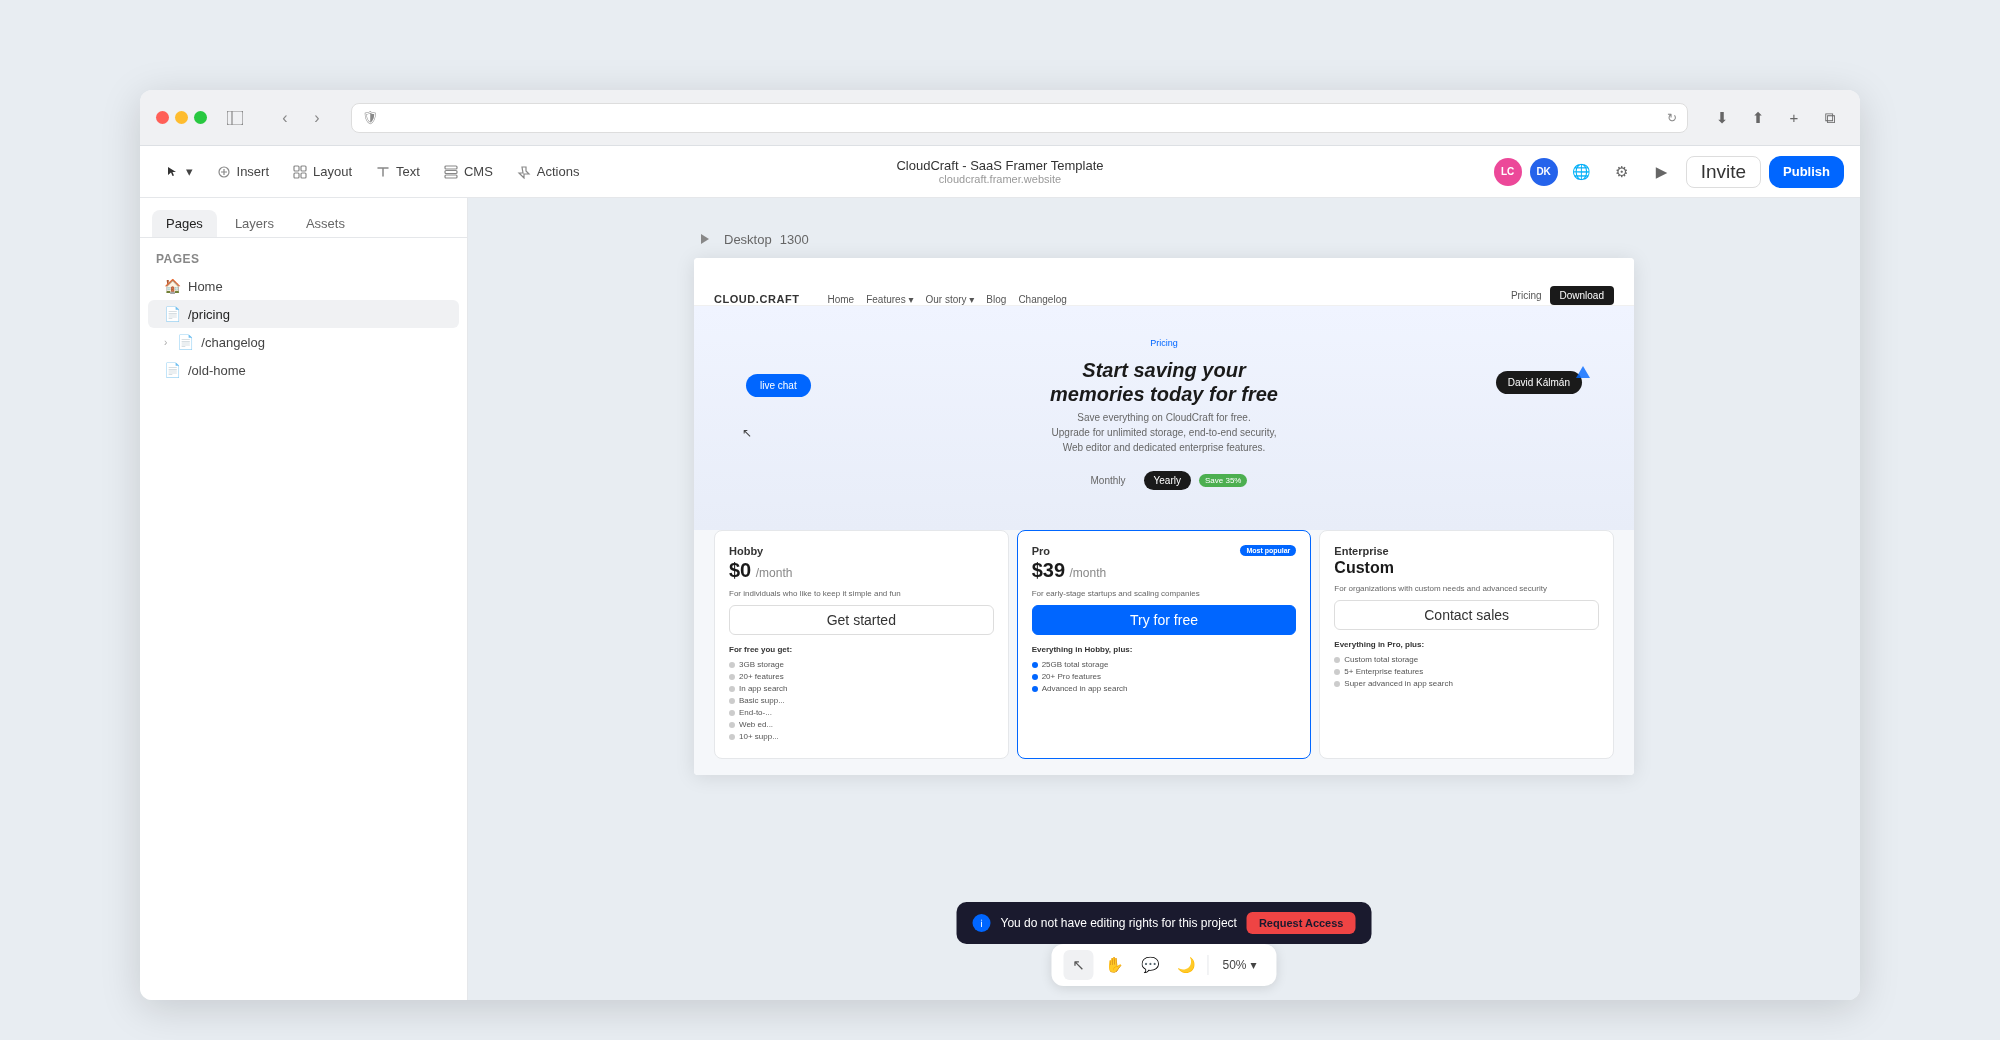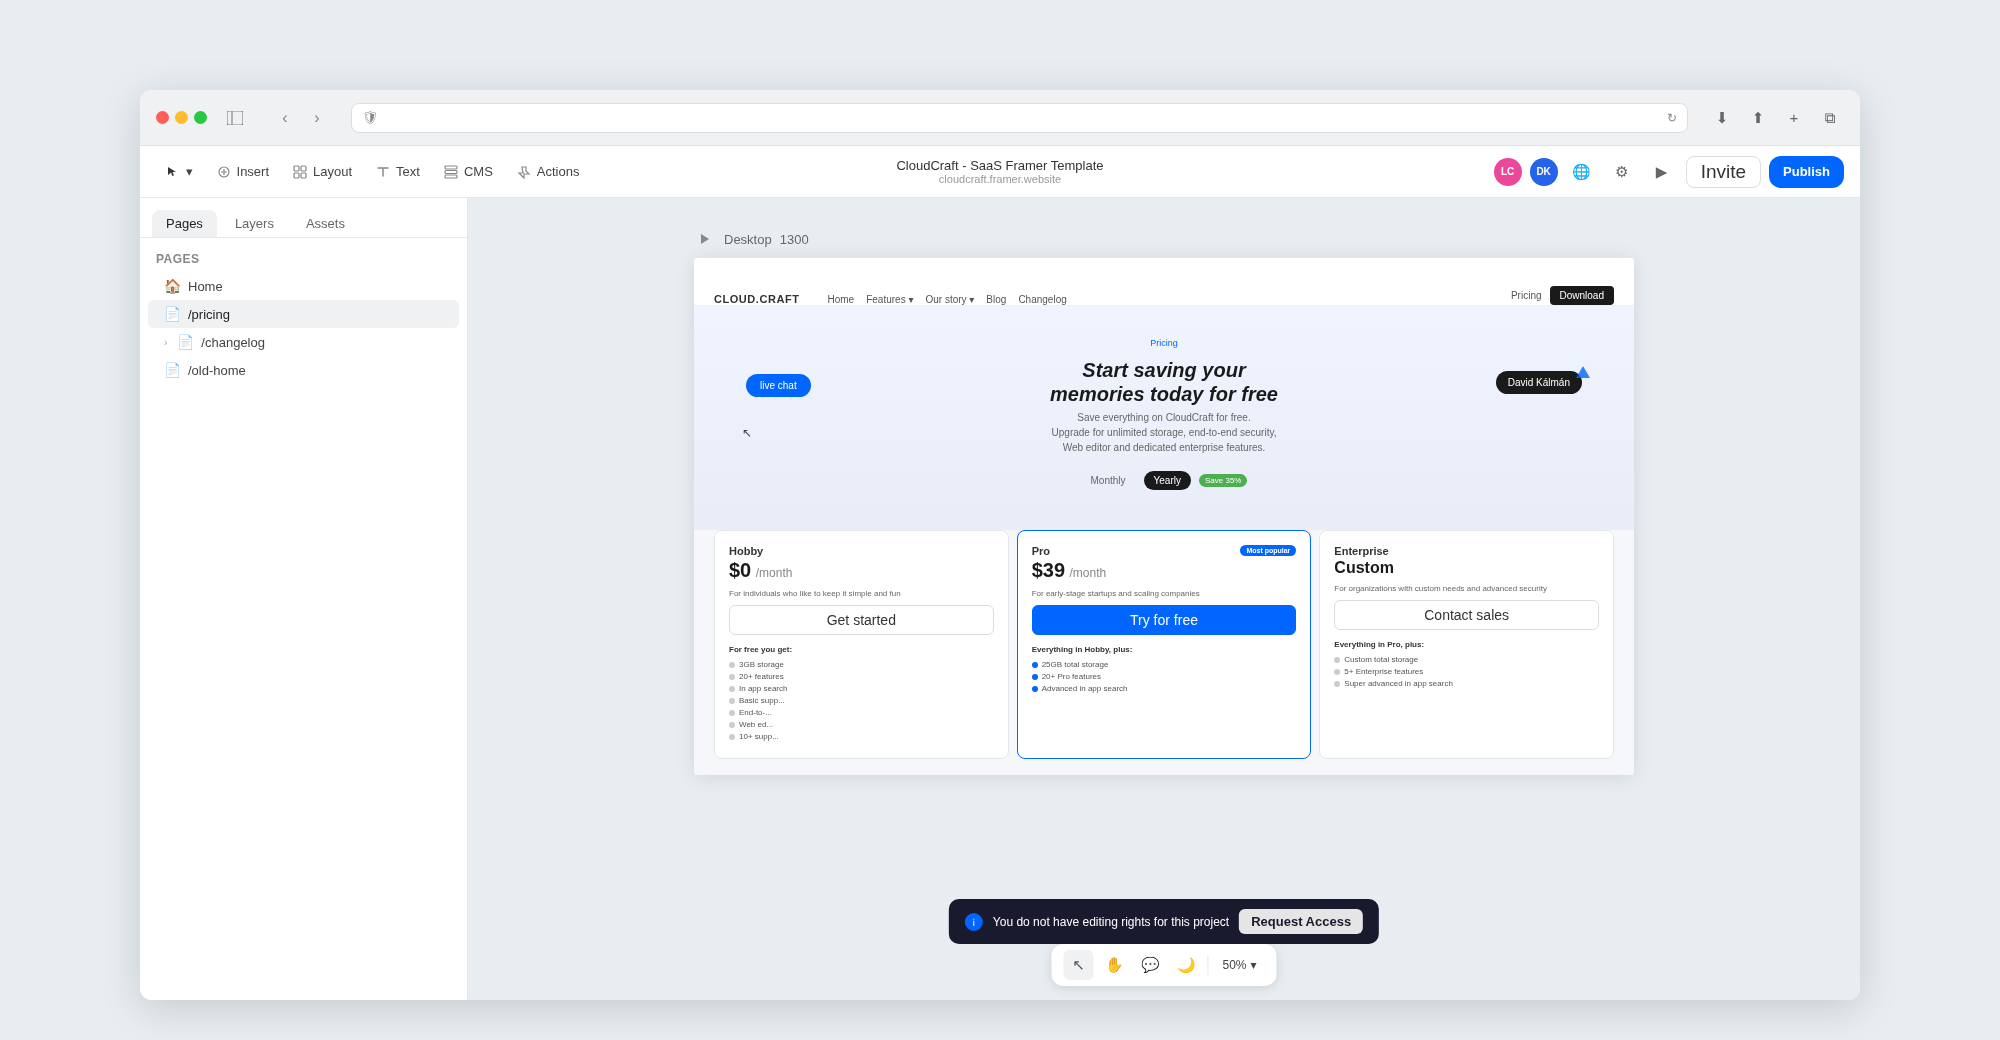--- a/index.html
+++ b/index.html
@@ -637,26 +637,26 @@
       background: #0066ff;
       border-radius: 50%;
       display: flex;
       align-items: center;
       justify-content: center;
       font-size: 10px;
       flex-shrink: 0;
     }
 
     .request-access-btn {
-      background: #e5e5e5;
+      background: #ef4444;
       color: #1a1a2e;
       border: none;
       border-radius: 6px;
       padding: 5px 12px;
-      font-size: 13px;
+      font-size: 11px;
       font-weight: 600;
       cursor: pointer;
     }
 
     
     .canvas-bottom-toolbar {
       position: absolute;
       bottom: 14px;
       left: 50%;
       transform: translateX(-50%);

